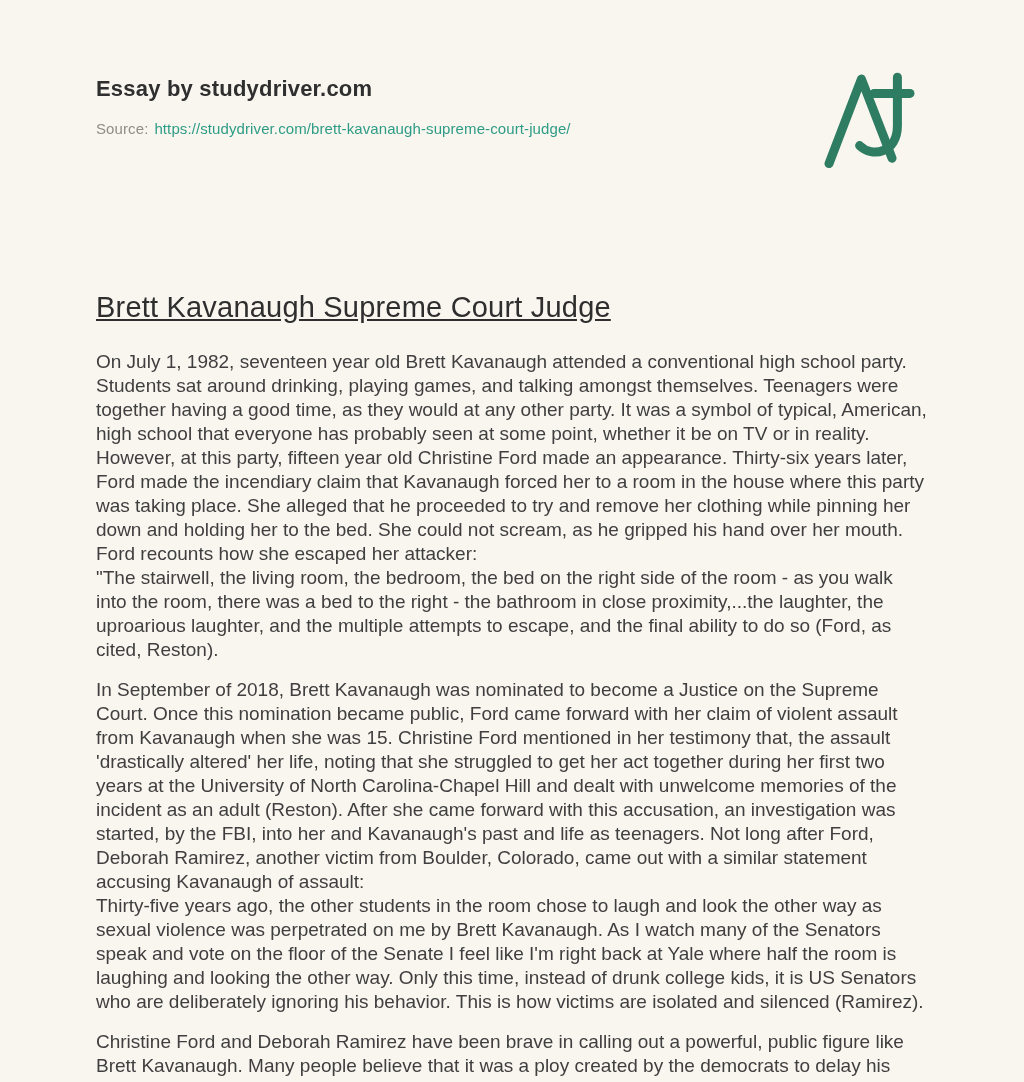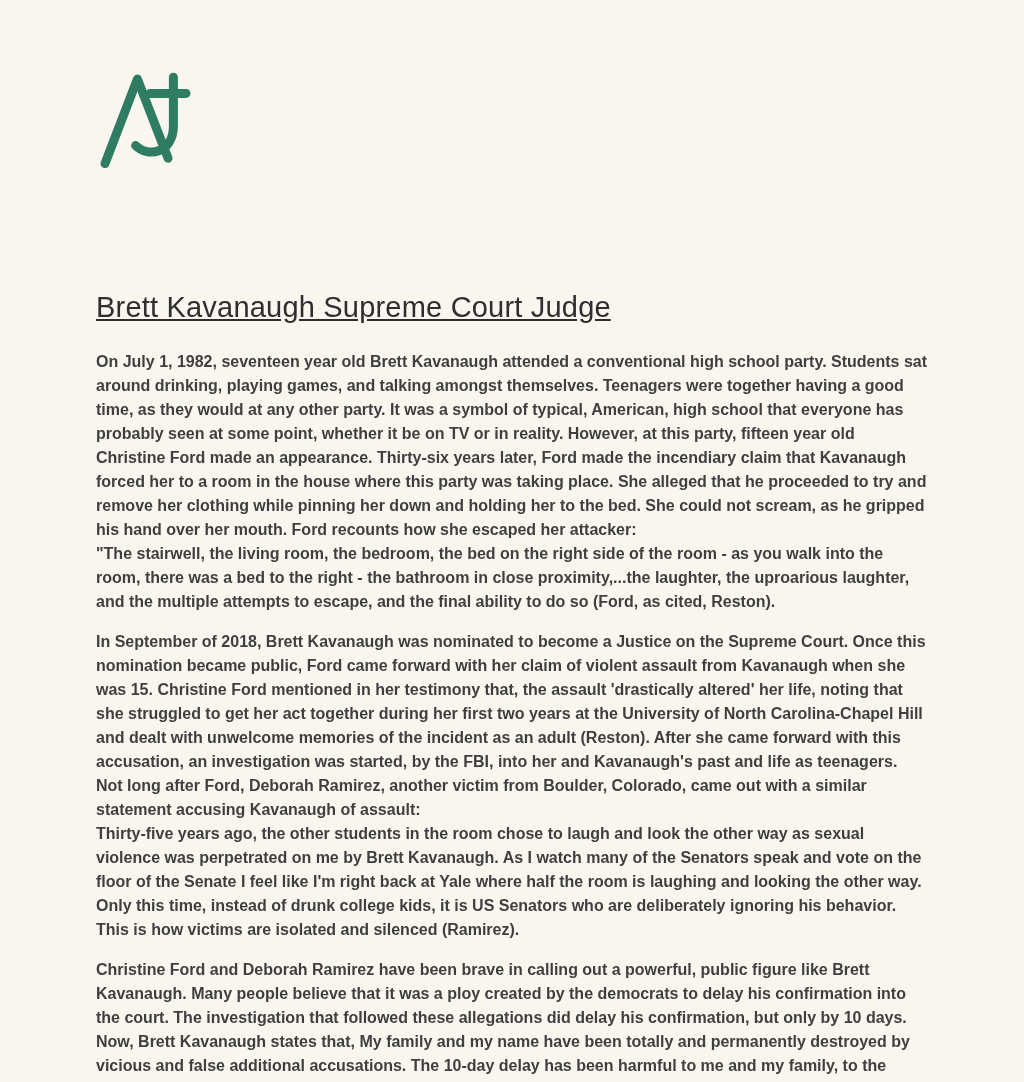--- a/index.html
+++ b/index.html
@@ -51,35 +51,40 @@
     font-size: 29px;
     font-weight: 500;
     color: #2e2e2e;
     letter-spacing: 0.2px;
     text-decoration: underline;
   }
 
   .essay-body { margin-top: 26px; }
 
   .essay-body p {
-    font-size: 16px;
+    font-size: 19px;
     line-height: 24px;
     margin: 0 0 16px 0;
     color: var(--text-color, #3f3f3f);
-    font-weight: bold;
   }
 
   .block { display: block; }
 </style>
 </head>
 <body>
 
 <div class="page">
 
   <header class="page-header">
+    <div class="header-text">
+      <h2 class="byline">Essay by studydriver.com</h2>
+      <div class="source-line">
+        <span class="source-label">Source:</span><a class="source-link" href="#">https://studydriver.com/brett-kavanaugh-supreme-court-judge/</a>
+      </div>
+    </div>
 
     <div class="logo">
       <svg viewBox="0 0 120 110" width="108" height="99" aria-hidden="true">
         <g fill="none" stroke="currentColor" stroke-width="10" stroke-linecap="round" stroke-linejoin="round">
           <path d="M10 104 L46 10 L80 98"></path>
           <path d="M60 26 L100 26"></path>
           <path d="M86 8 L86 62 C86 92 58 98 44 84"></path>
         </g>
       </svg>
     </div>

